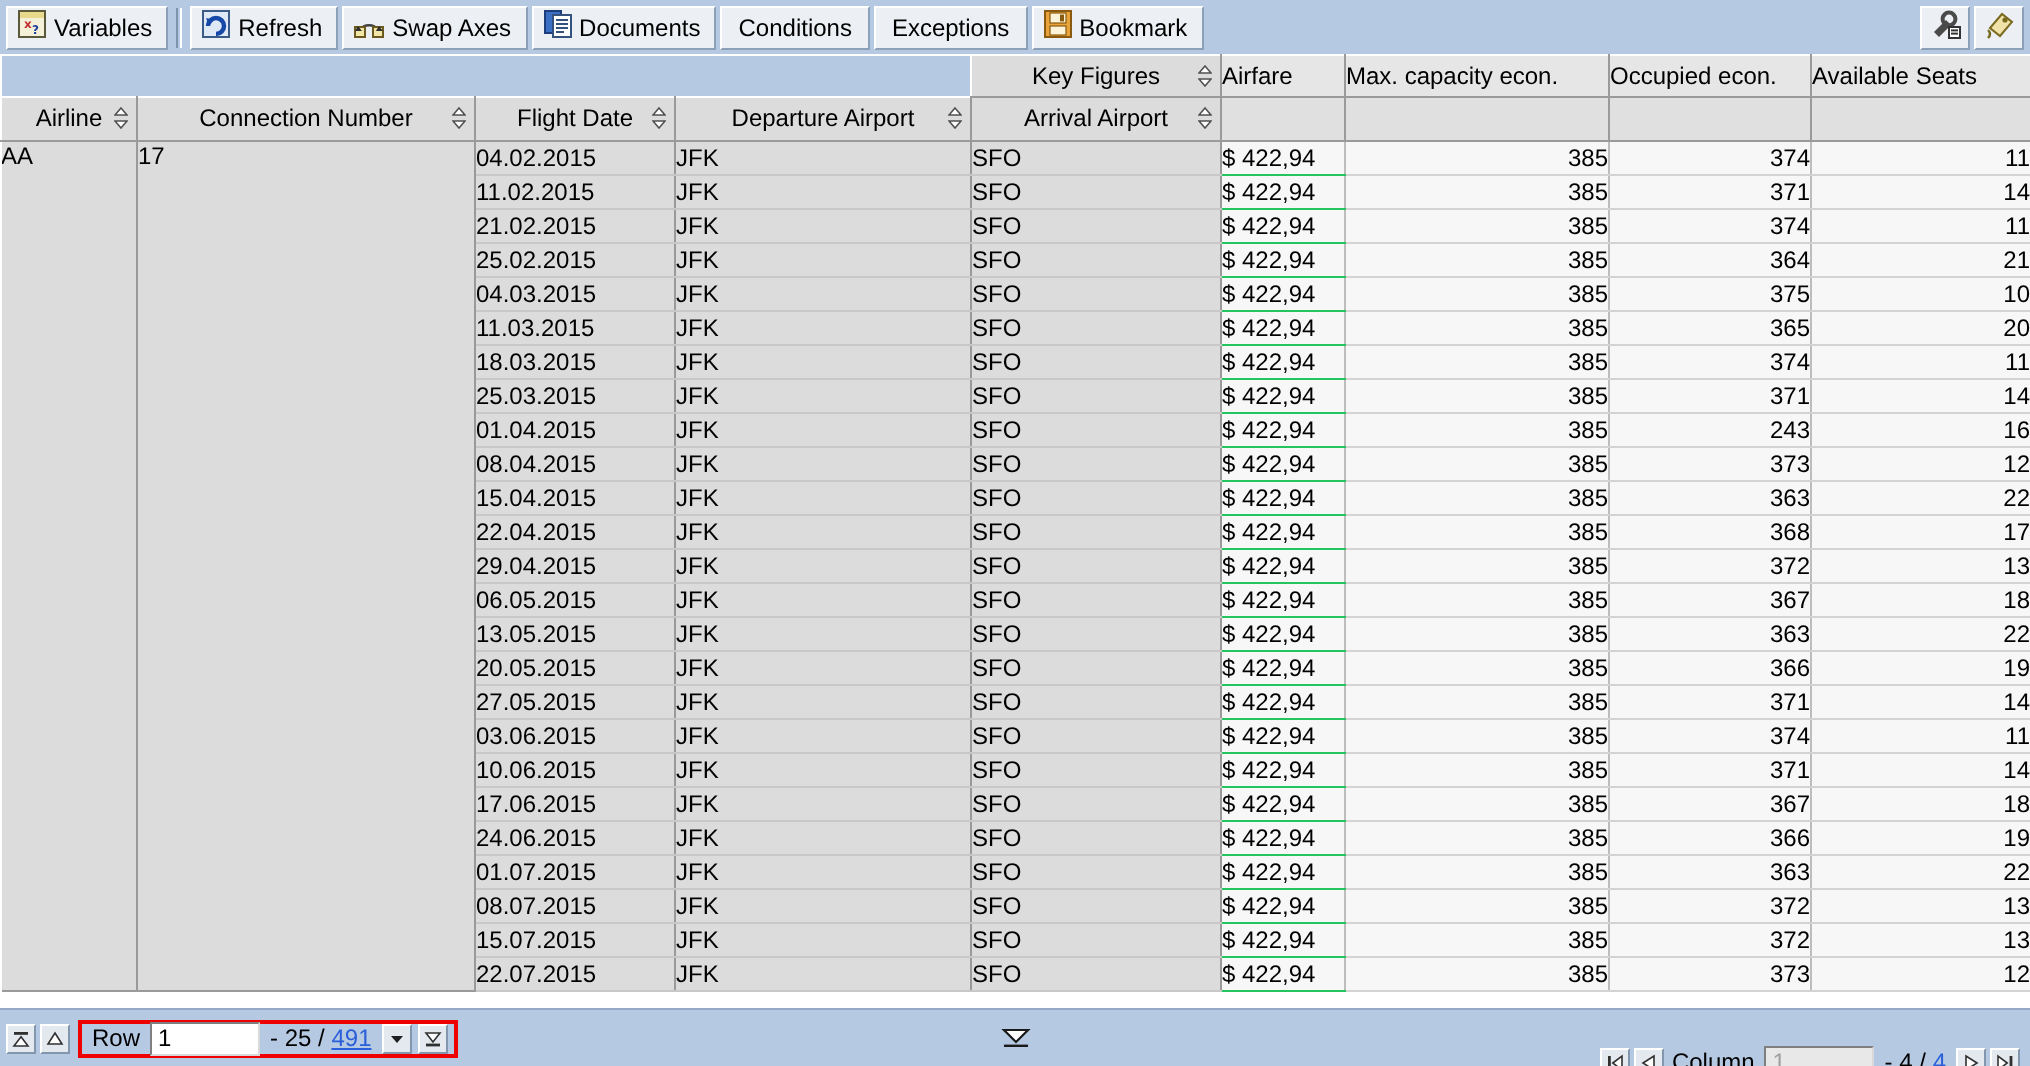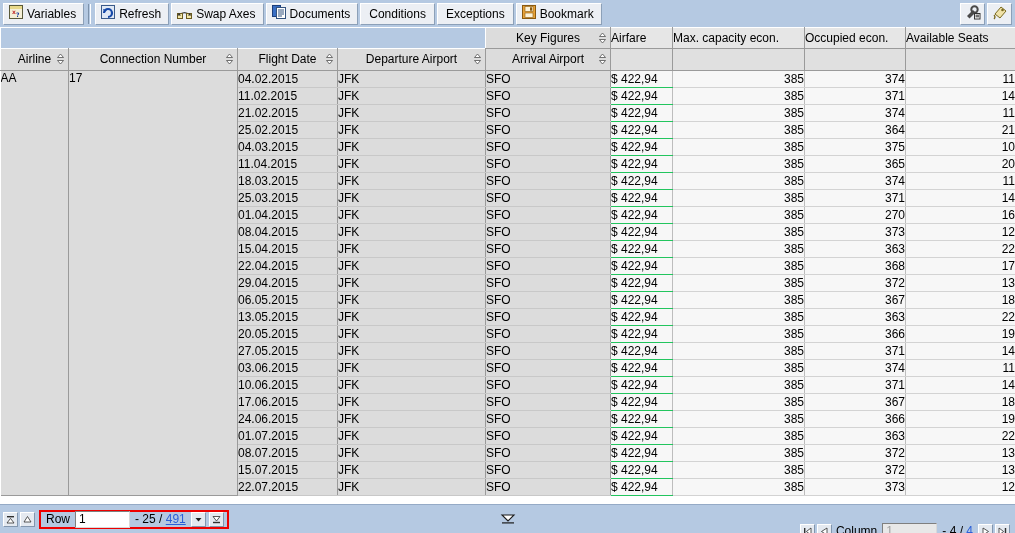--- a/index.html
+++ b/index.html
@@ -501,21 +501,21 @@
           <tr class="drow">
             <td class="c-dim">04.03.2015</td>
             <td class="c-dim">JFK</td>
             <td class="c-dim">SFO</td>
             <td class="c-fare">$ 422,94</td>
             <td class="c-num">385</td>
             <td class="c-num">375</td>
             <td class="c-num">10</td>
           </tr>
           <tr class="drow">
-            <td class="c-dim">11.04.2015</td>
+            <td class="c-dim">11.03.2015</td>
             <td class="c-dim">JFK</td>
             <td class="c-dim">SFO</td>
             <td class="c-fare">$ 422,94</td>
             <td class="c-num">385</td>
             <td class="c-num">365</td>
             <td class="c-num">20</td>
           </tr>
           <tr class="drow">
             <td class="c-dim">18.03.2015</td>
             <td class="c-dim">JFK</td>
@@ -533,21 +533,21 @@
             <td class="c-num">385</td>
             <td class="c-num">371</td>
             <td class="c-num">14</td>
           </tr>
           <tr class="drow">
             <td class="c-dim">01.04.2015</td>
             <td class="c-dim">JFK</td>
             <td class="c-dim">SFO</td>
             <td class="c-fare">$ 422,94</td>
             <td class="c-num">385</td>
-            <td class="c-num">270</td>
+            <td class="c-num">243</td>
             <td class="c-num">16</td>
           </tr>
           <tr class="drow">
             <td class="c-dim">08.04.2015</td>
             <td class="c-dim">JFK</td>
             <td class="c-dim">SFO</td>
             <td class="c-fare">$ 422,94</td>
             <td class="c-num">385</td>
             <td class="c-num">373</td>
             <td class="c-num">12</td>

